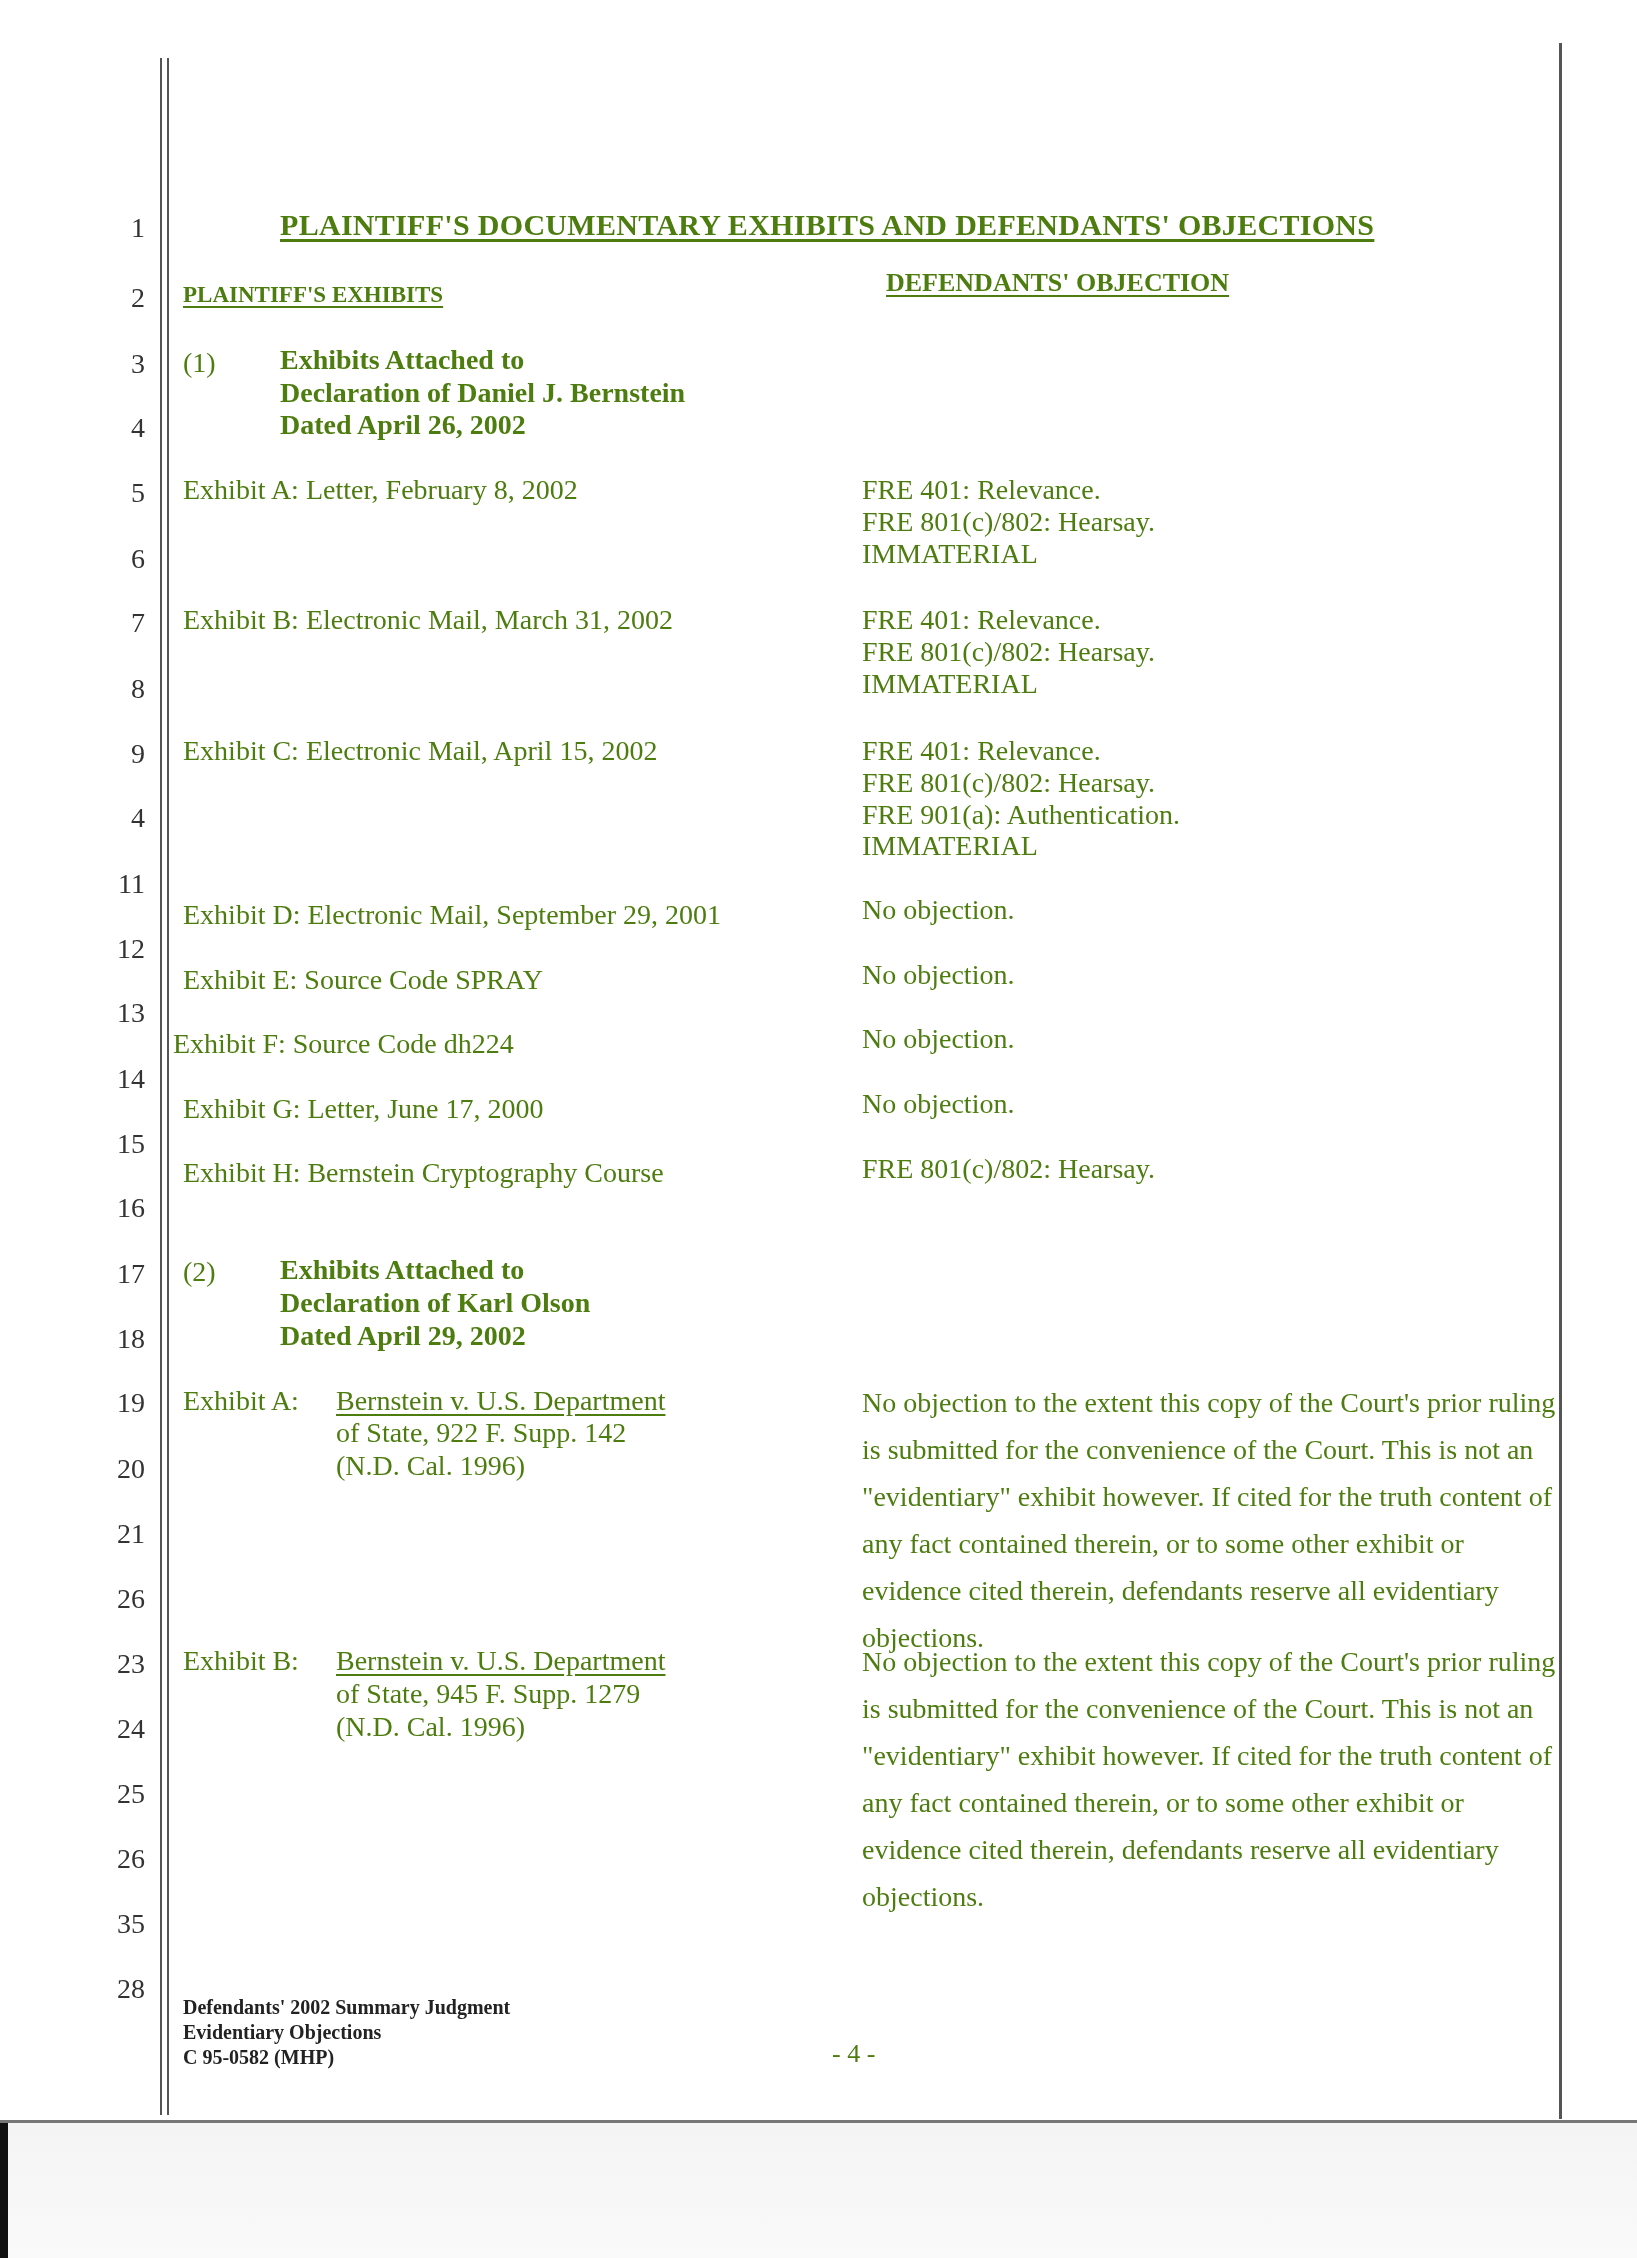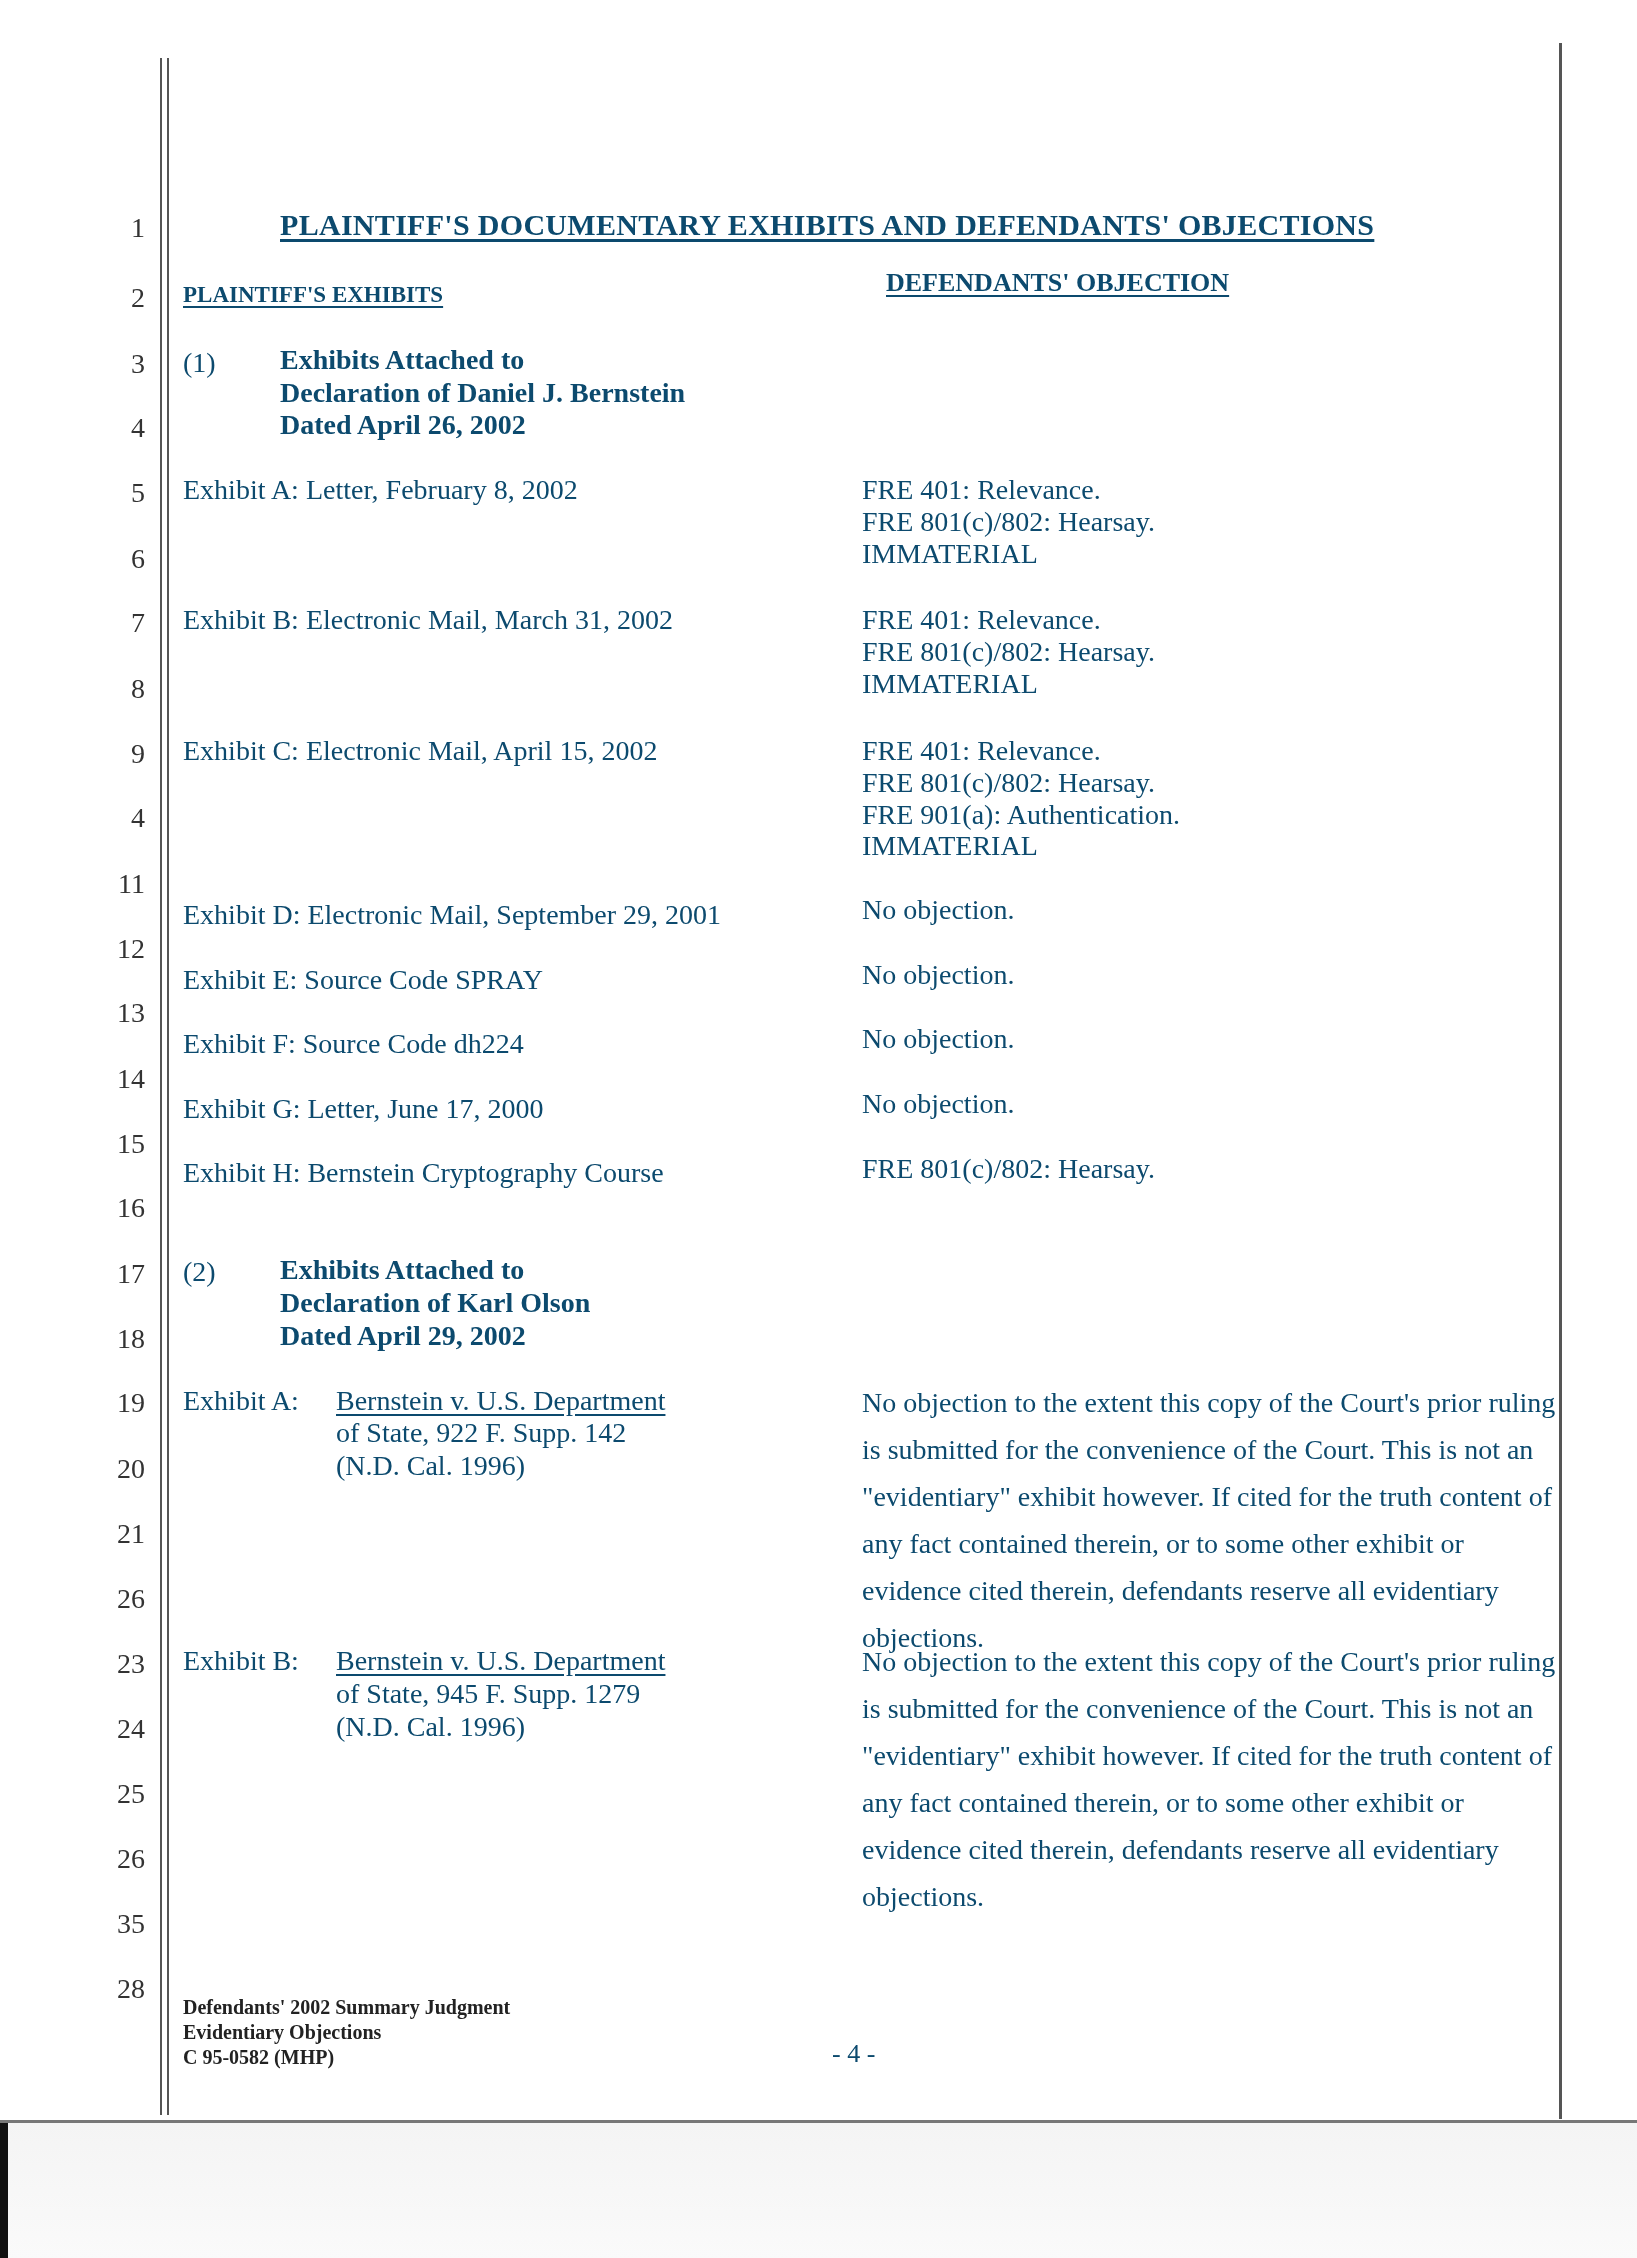--- a/index.html
+++ b/index.html
@@ -9,21 +9,21 @@
     font-family:"Liberation Serif", serif;
   }
   .page { position:absolute; left:0; top:0; width:1638px; height:2124px; background:#fff; }
   .rule-left-1 { position:absolute; left:160px; top:58px; width:1.9px; height:2057px; background:#555; }
   .rule-left-2 { position:absolute; left:167px; top:58px; width:1.9px; height:2057px; background:#555; }
   .rule-right { position:absolute; left:1559px; top:43px; width:2.9px; height:2076px; background:#555; }
   .page-bottom { position:absolute; left:0; top:2120px; width:1638px; height:2.9px; background:#777; }
   .below { position:absolute; left:0; top:2123px; width:1638px; height:135px; background:linear-gradient(#f4f4f4,#fafafa); }
   .left-bar { position:absolute; left:0; top:2123px; width:7.7px; height:135px; background:#111; }
   .ln { position:absolute; left:116px; width:29px; text-align:right; font-size:28px; color:#333; }
-  .t { position:absolute; white-space:nowrap; font-size:28px; line-height:33px; color:#0c4a6e; }
+  .t { position:absolute; white-space:nowrap; font-size:28px; line-height:33px; color:#4d7c0f; }
   .b { font-weight:bold; }
   .u { text-decoration:underline; text-underline-offset:3.9px; }
   .title { font-size:30px; font-weight:bold; letter-spacing:0.3px; }
   .para { white-space:normal; width:695px; line-height:47px; }
   .foot { font-size:20px; line-height:25px; font-weight:bold; color:#222; }
 </style>
 </head>
 <body>
 
 <div class="page">
@@ -95,21 +95,21 @@
   </div>
   <div>
     <div class="t" style="left:183px; top:898px">Exhibit D: Electronic Mail, September 29, 2001</div>
     <div class="t" style="left:862px; top:893px">No objection.</div>
   </div>
   <div>
     <div class="t" style="left:183px; top:963px">Exhibit E: Source Code SPRAY</div>
     <div class="t" style="left:862px; top:958px">No objection.</div>
   </div>
   <div>
-    <div class="t" style="left:183px; top:1027px">Exhibit F: Source Code dh224</div>
+    <div class="t" style="left:173px; top:1027px">Exhibit F: Source Code dh224</div>
     <div class="t" style="left:862px; top:1022px">No objection.</div>
   </div>
   <div>
     <div class="t" style="left:183px; top:1092px">Exhibit G:  Letter, June 17, 2000</div>
     <div class="t" style="left:862px; top:1087px">No objection.</div>
   </div>
   <div>
     <div class="t" style="left:183px; top:1156px">Exhibit H:  Bernstein Cryptography Course</div>
     <div class="t" style="left:862px; top:1152px">FRE 801(c)/802:  Hearsay.</div>
   </div>

